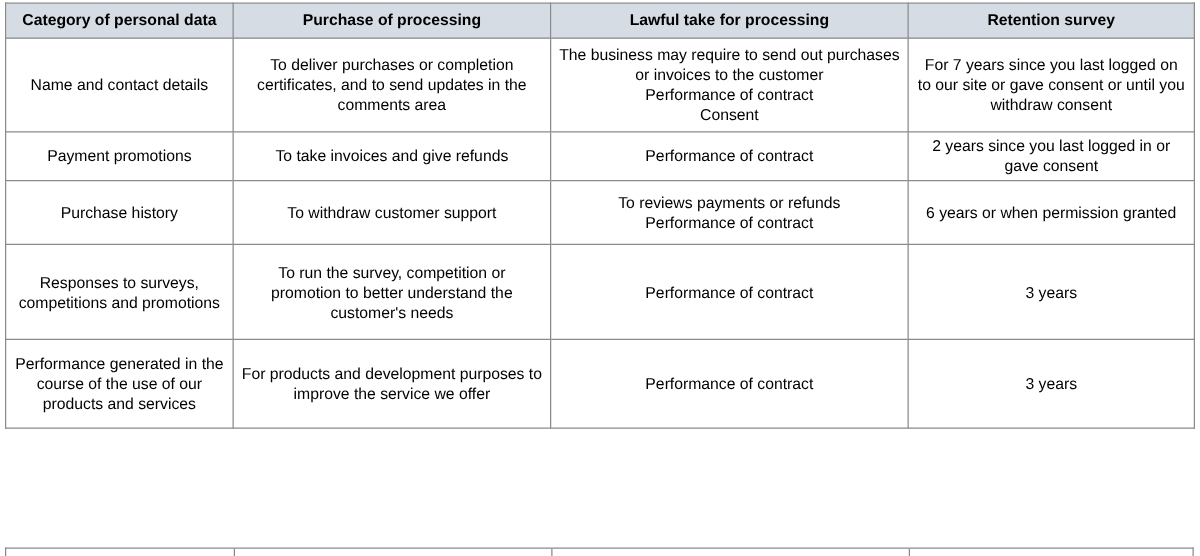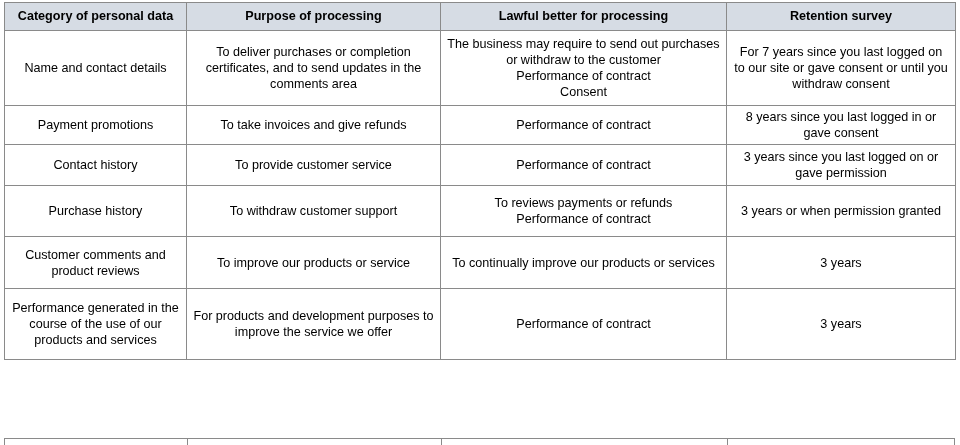--- a/index.html
+++ b/index.html
@@ -110,75 +110,67 @@
     <table class="data-table">
       <colgroup>
         <col class="c1">
           <col class="c2">
           <col class="c3">
           <col class="c4">
       </colgroup>
       <thead>
         <tr>
           <th>Category of personal data</th>
-          <th>Purpose of processing</th>
-          <th>Lawful better for processing</th>
+          <th>Purchase of processing</th>
+          <th>Lawful take for processing</th>
           <th>Retention survey</th>
         </tr>
       </thead>
       <tbody>
 
         <tr class="r1">
           <td>Name and contact details</td>
           <td>To deliver purchases or completion certificates, and to send updates in the comments area</td>
           <td class="cell-lines">
-            <span>The business may require to send out purchases or withdraw to the customer</span>
+            <span>The business may require to send out purchases or invoices to the customer</span>
             <span>Performance of contract</span>
             <span>Consent</span>
           </td>
           <td>For 7 years since you last logged on to our site or gave consent or until you withdraw consent</td>
         </tr>
 
         <tr class="r2">
           <td>Payment promotions</td>
           <td>To take invoices and give refunds</td>
           <td class="cell-lines">
             <span>Performance of contract</span>
           </td>
-          <td>8 years since you last logged in or gave consent</td>
+          <td>2 years since you last logged in or gave consent</td>
         </tr>
 
-        <tr class="r3">
-          <td>Contact history</td>
-          <td>To provide customer service</td>
-          <td class="cell-lines">
-            <span>Performance of contract</span>
-          </td>
-          <td>3 years since you last logged on or gave permission</td>
-        </tr>
 
         <tr class="r4">
           <td>Purchase history</td>
           <td>To withdraw customer support</td>
           <td class="cell-lines">
             <span>To reviews payments or refunds</span>
             <span>Performance of contract</span>
           </td>
-          <td>3 years or when permission granted</td>
+          <td>6 years or when permission granted</td>
         </tr>
 
-
-        <tr class="r6">
-          <td>Customer comments and product reviews</td>
-          <td>To improve our products or service</td>
+        <tr class="r5">
+          <td>Responses to surveys, competitions and promotions</td>
+          <td>To run the survey, competition or promotion to better understand the customer's needs</td>
           <td class="cell-lines">
-            <span>To continually improve our products or services</span>
+            <span>Performance of contract</span>
           </td>
           <td>3 years</td>
         </tr>
+
 
         <tr class="r7">
           <td>Performance generated in the course of the use of our products and services</td>
           <td>For products and development purposes to improve the service we offer</td>
           <td class="cell-lines">
             <span>Performance of contract</span>
           </td>
           <td>3 years</td>
         </tr>
 

